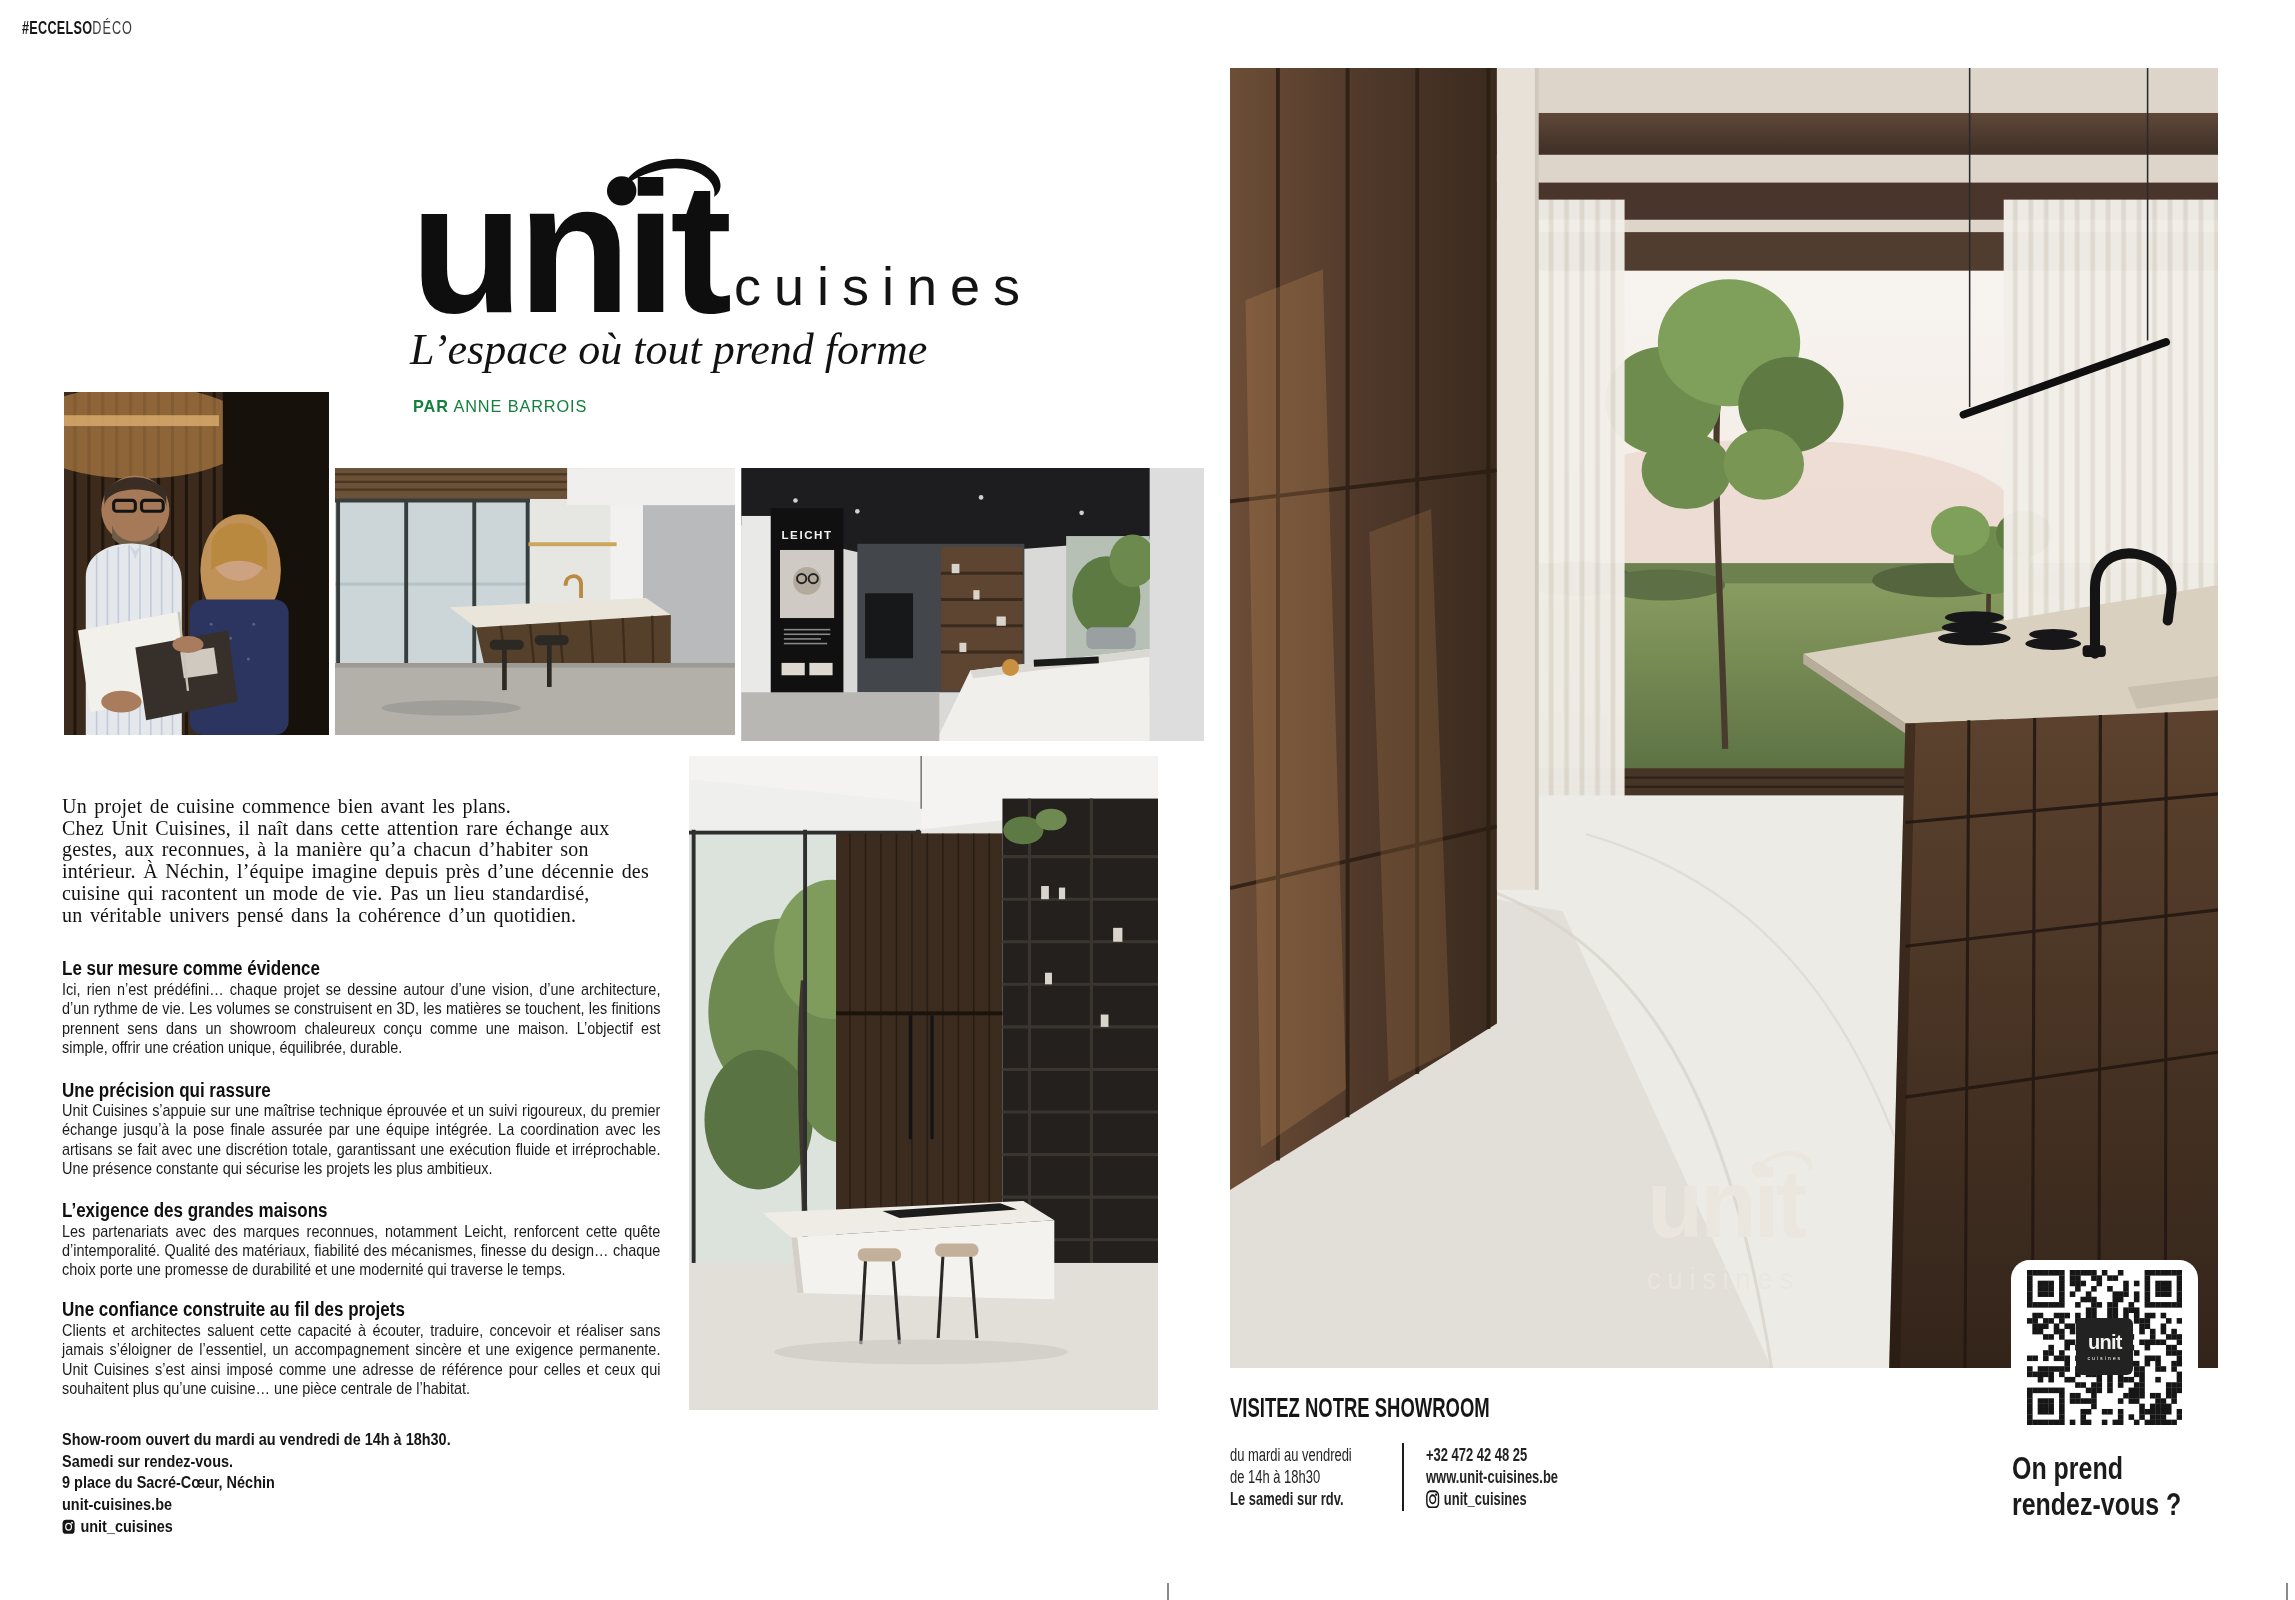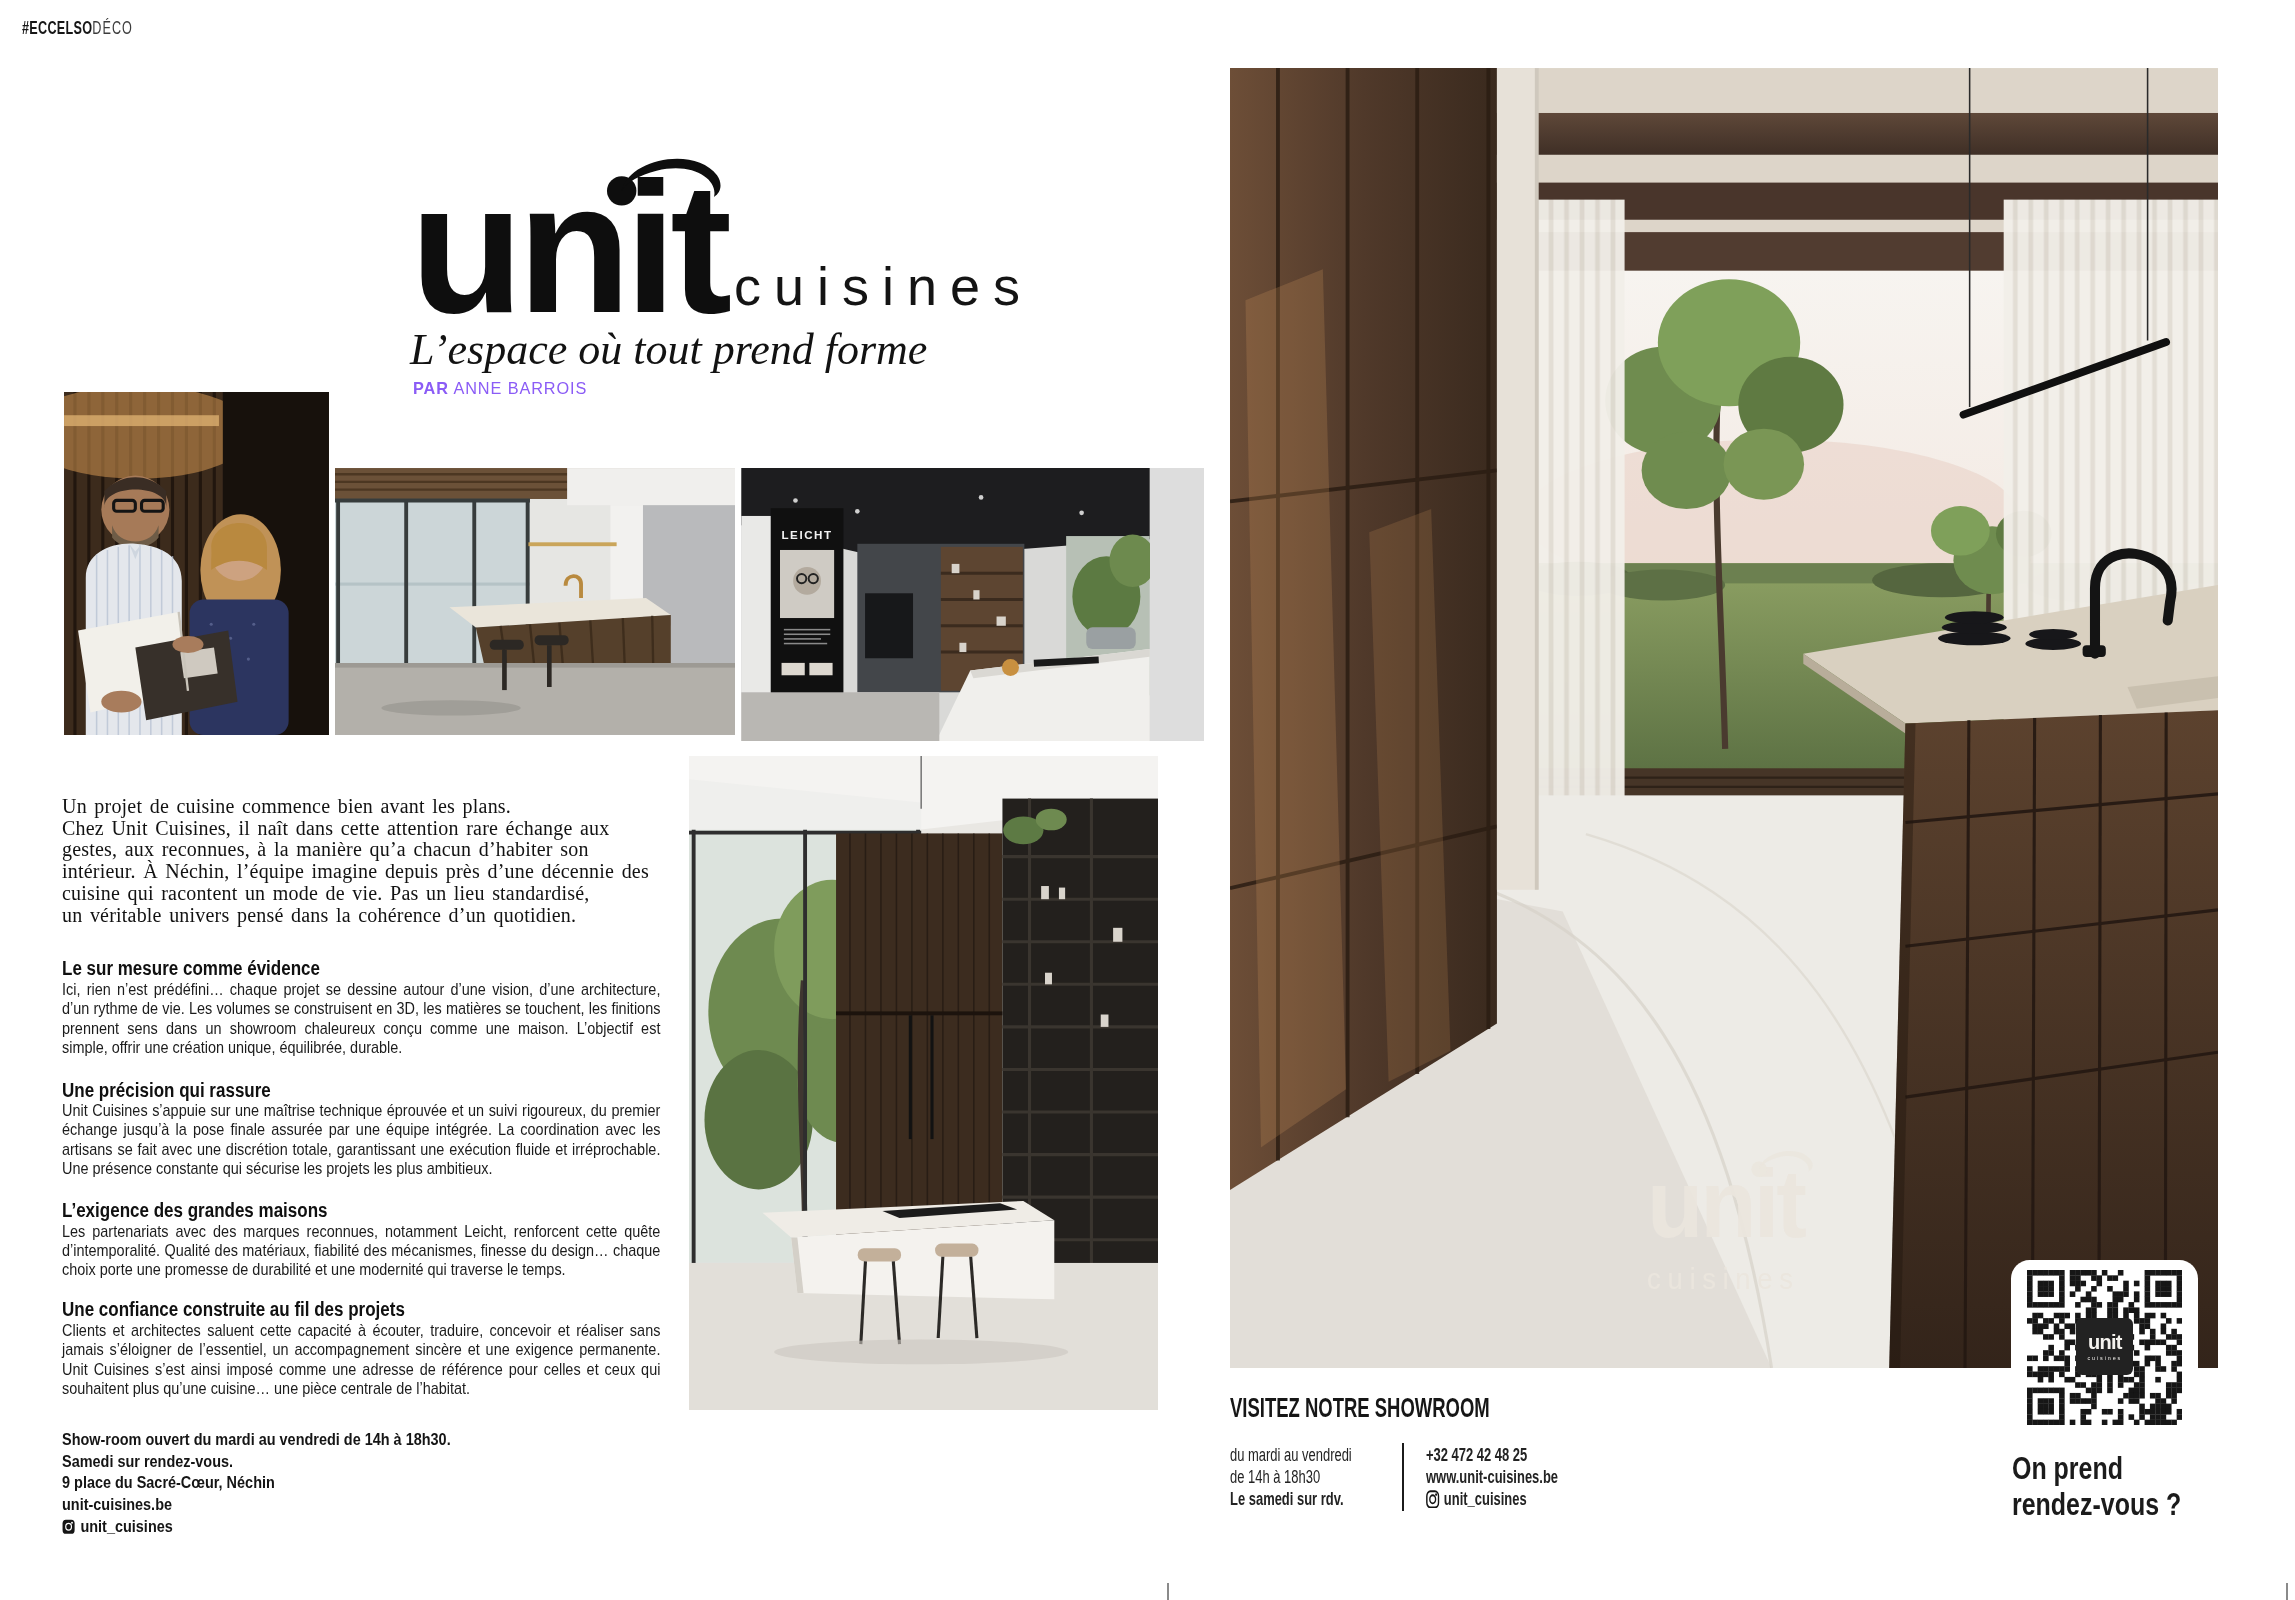--- a/index.html
+++ b/index.html
@@ -9,21 +9,21 @@
   .nowrap{white-space:nowrap;}
 
   
   .hashtag{left:21.7px;top:17px;font-size:18.6px;letter-spacing:0.4px;transform:scaleX(.68);transform-origin:0 0;white-space:nowrap;}
   .hashtag .hb{font-weight:800;color:#161616;}
   .hashtag .hl{font-weight:300;color:#3c3c3c;letter-spacing:1.5px;}
 
   .brand-unit{left:410px;top:155px;font-size:186px;font-weight:800;letter-spacing:-6.2px;color:#0e0e0e;line-height:1;}
   .brand-sub{left:734px;top:259px;font-size:54px;font-weight:400;letter-spacing:13px;color:#141414;line-height:1;}
   .brand-tagline{left:410px;top:328px;font-family:"Liberation Serif",serif;font-style:italic;font-size:44px;color:#121212;line-height:1;}
-  .brand-byline{left:413px;top:379px;font-size:16.3px;letter-spacing:0.9px;color:#8b5cf6;}
+  .brand-byline{left:413px;top:397px;font-size:16.3px;letter-spacing:0.9px;color:#15803d;}
   .brand-byline .b{font-weight:800;}
 
   
   .intro{left:62px;top:796px;font-family:Liberation Serif, serif;font-size:20px;line-height:21.7px;
          color:#121212;letter-spacing:0.2px;word-spacing:2.3px;}
   .sec-head{left:62px;font-size:20px;font-weight:800;color:#101010;line-height:1;white-space:nowrap;
             transform:scaleX(.85);transform-origin:0 0;}
   .sec-body{left:62px;width:704px;font-size:17px;line-height:19.3px;color:#1c1c1c;text-align:justify;
             transform:scaleX(.85);transform-origin:0 0;}
   .practical{left:62px;top:1429px;font-size:17px;font-weight:700;line-height:21.7px;color:#151515;

